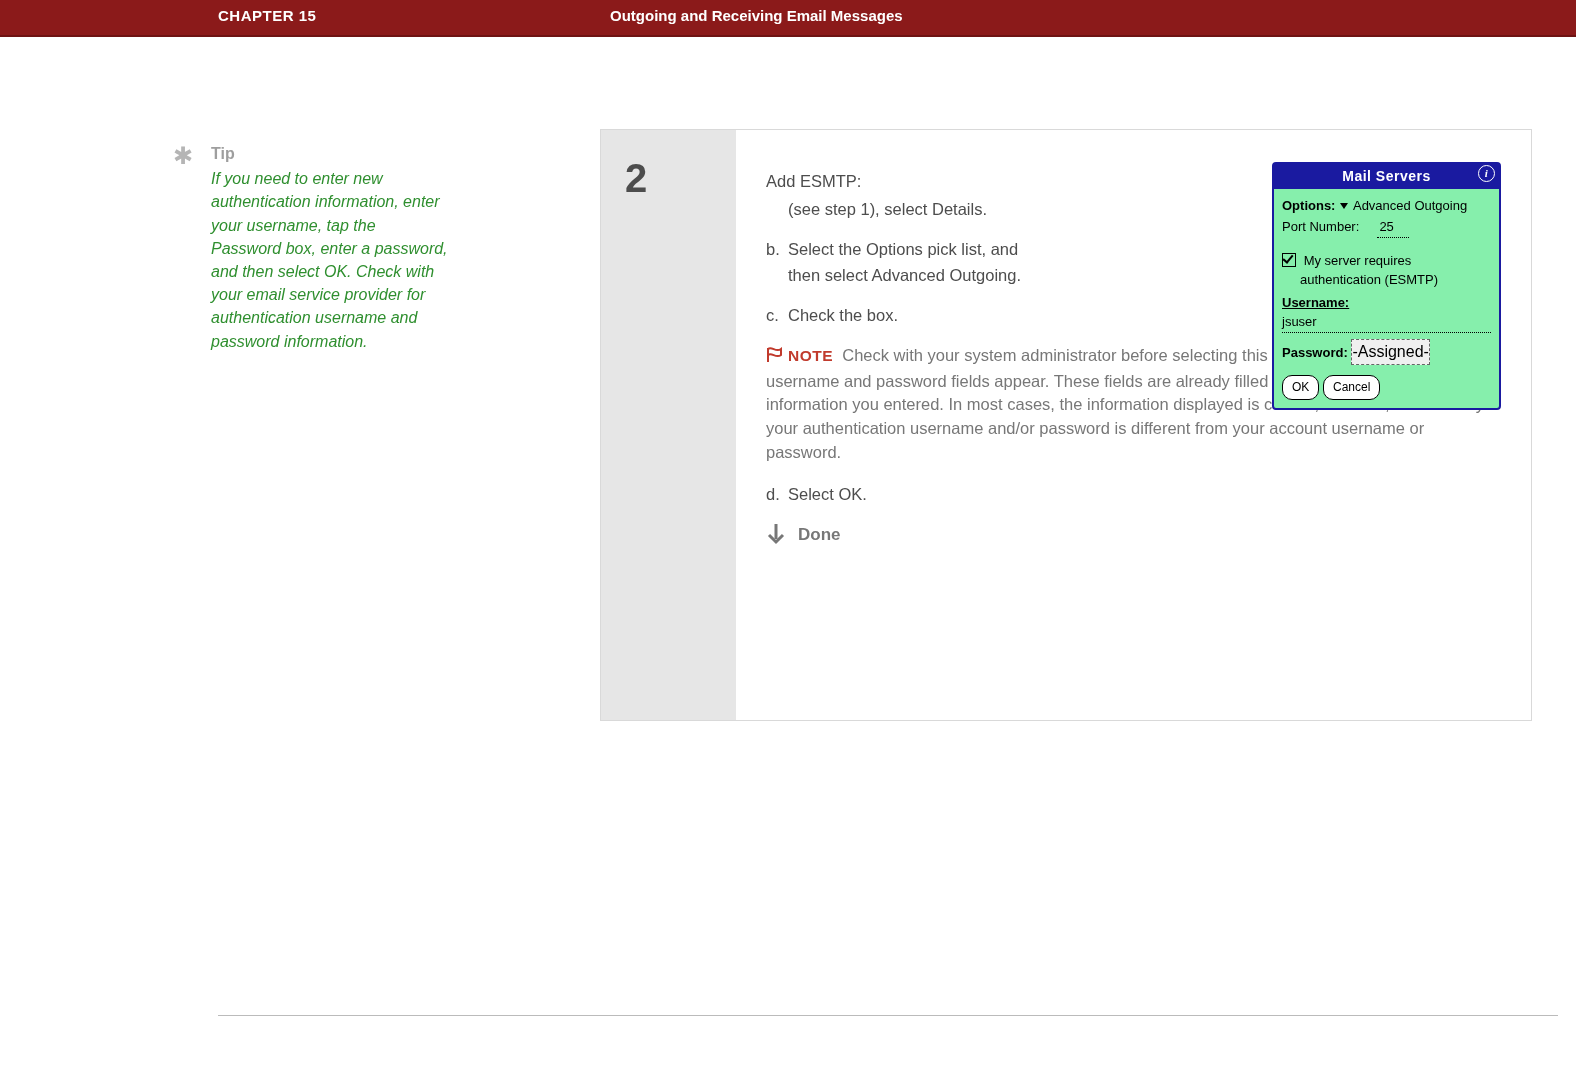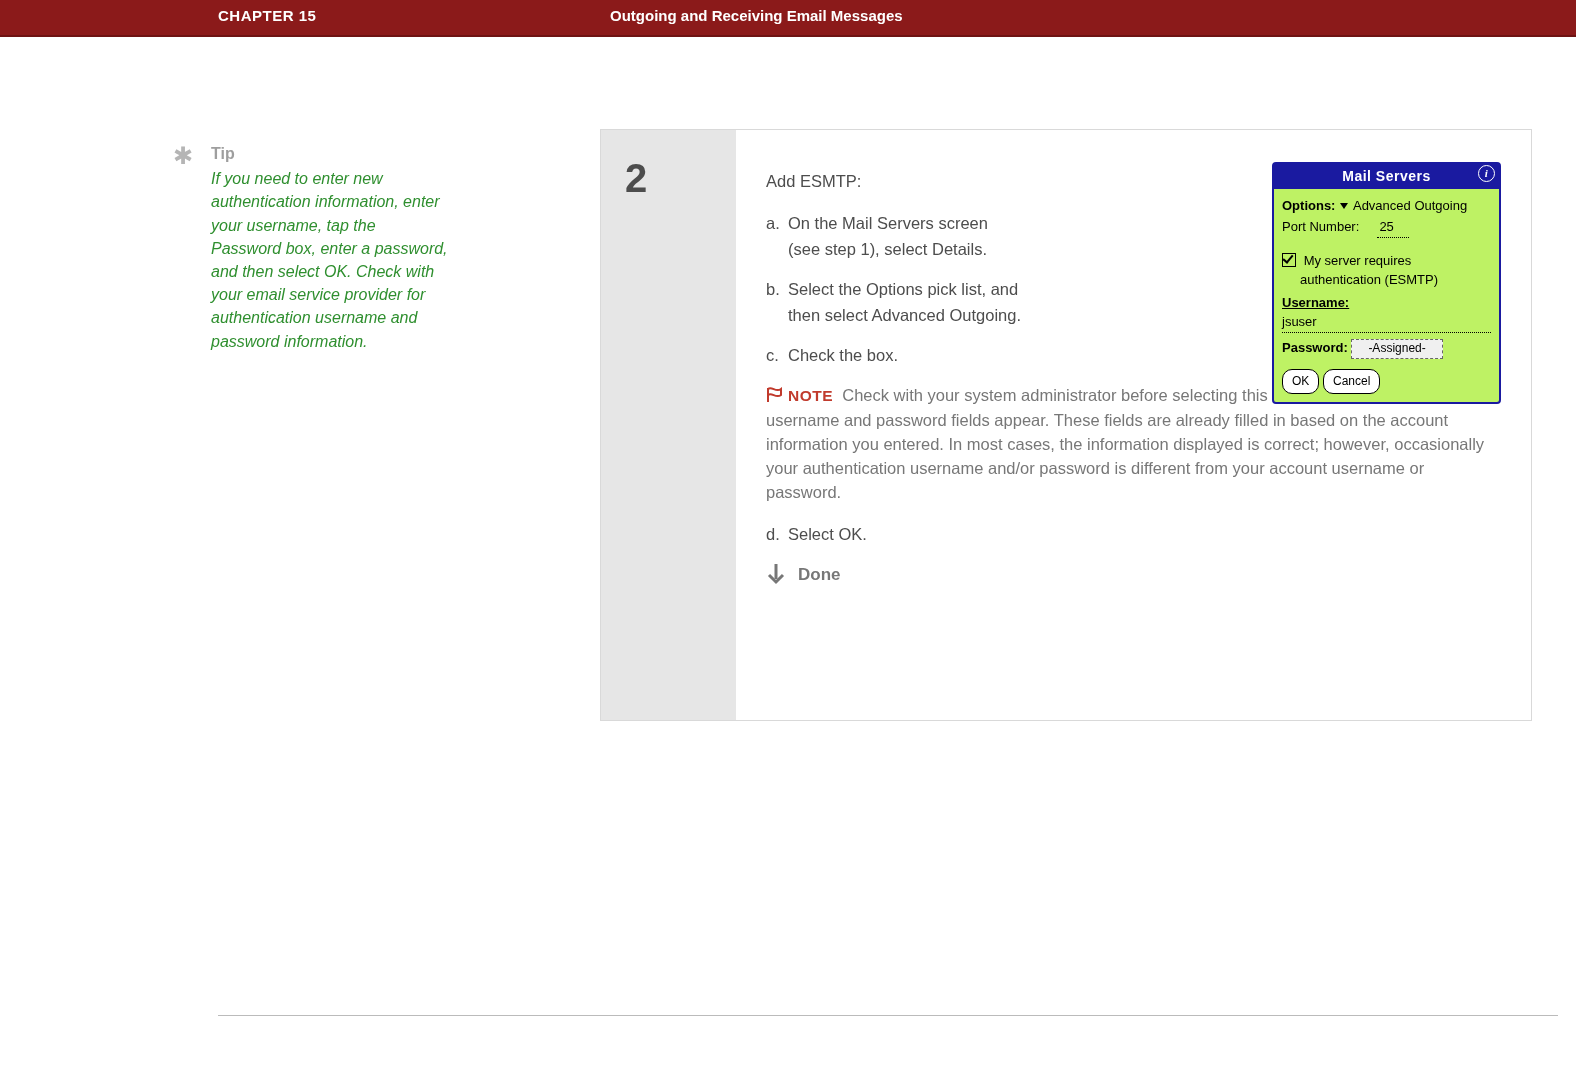--- a/index.html
+++ b/index.html
@@ -142,21 +142,21 @@
   }
 
   
   .device {
     position: absolute;
     right: 30px;
     top: 32px;
     width: 225px;
     border: 2px solid #1a1aa0;
     border-radius: 4px;
-    background: #bef264;
+    background: #86efac;
     font-family: "Arial Narrow", Arial, sans-serif;
     font-size: 13px;
     color: #000;
   }
   .device .titlebar {
     background: #1a1aa0;
     color: #fff;
     font-weight: bold;
     font-size: 14px;
     text-align: center;
@@ -215,22 +215,22 @@
   }
   .device .username-line {
     border-bottom: 1px dotted #000;
     margin-top: -2px;
     padding-bottom: 1px;
   }
   .device .pwbox {
     display: inline-block;
     border: 1px dashed #666;
     background: #f0f0f0;
-    padding: 0 16px;
-    font-size: 12px;
+    padding: 0 0;
+    font-size: 16px;
   }
   .device .btns { margin-top: 10px; }
   .device button.palm {
     border: 1.5px solid #000;
     background: #fff;
     border-radius: 10px;
     font-size: 12px;
     padding: 4px 9px;
     line-height: 15px;
     font-family: inherit;
@@ -315,23 +315,20 @@
           </div>
           <div class="btns">
             <button class="palm">OK</button>
             <button class="palm">Cancel</button>
           </div>
         </div>
       </div>
 
       <p class="title">Add ESMTP:</p>
 
-      <p class="sublist">
-        <span class="letter">a.</span><span>On the Mail Servers screen</span>
-      </p>
       <p class="sublist indent" style="margin-top:-14px;">(see step 1), select Details.</p>
 
       <p class="sublist">
         <span class="letter">b.</span><span>Select the Options pick list, and</span>
       </p>
       <p class="sublist indent" style="margin-top:-14px;">then select Advanced Outgoing.</p>
 
       <p class="sublist">
         <span class="letter">c.</span><span>Check the box.</span>
       </p>

